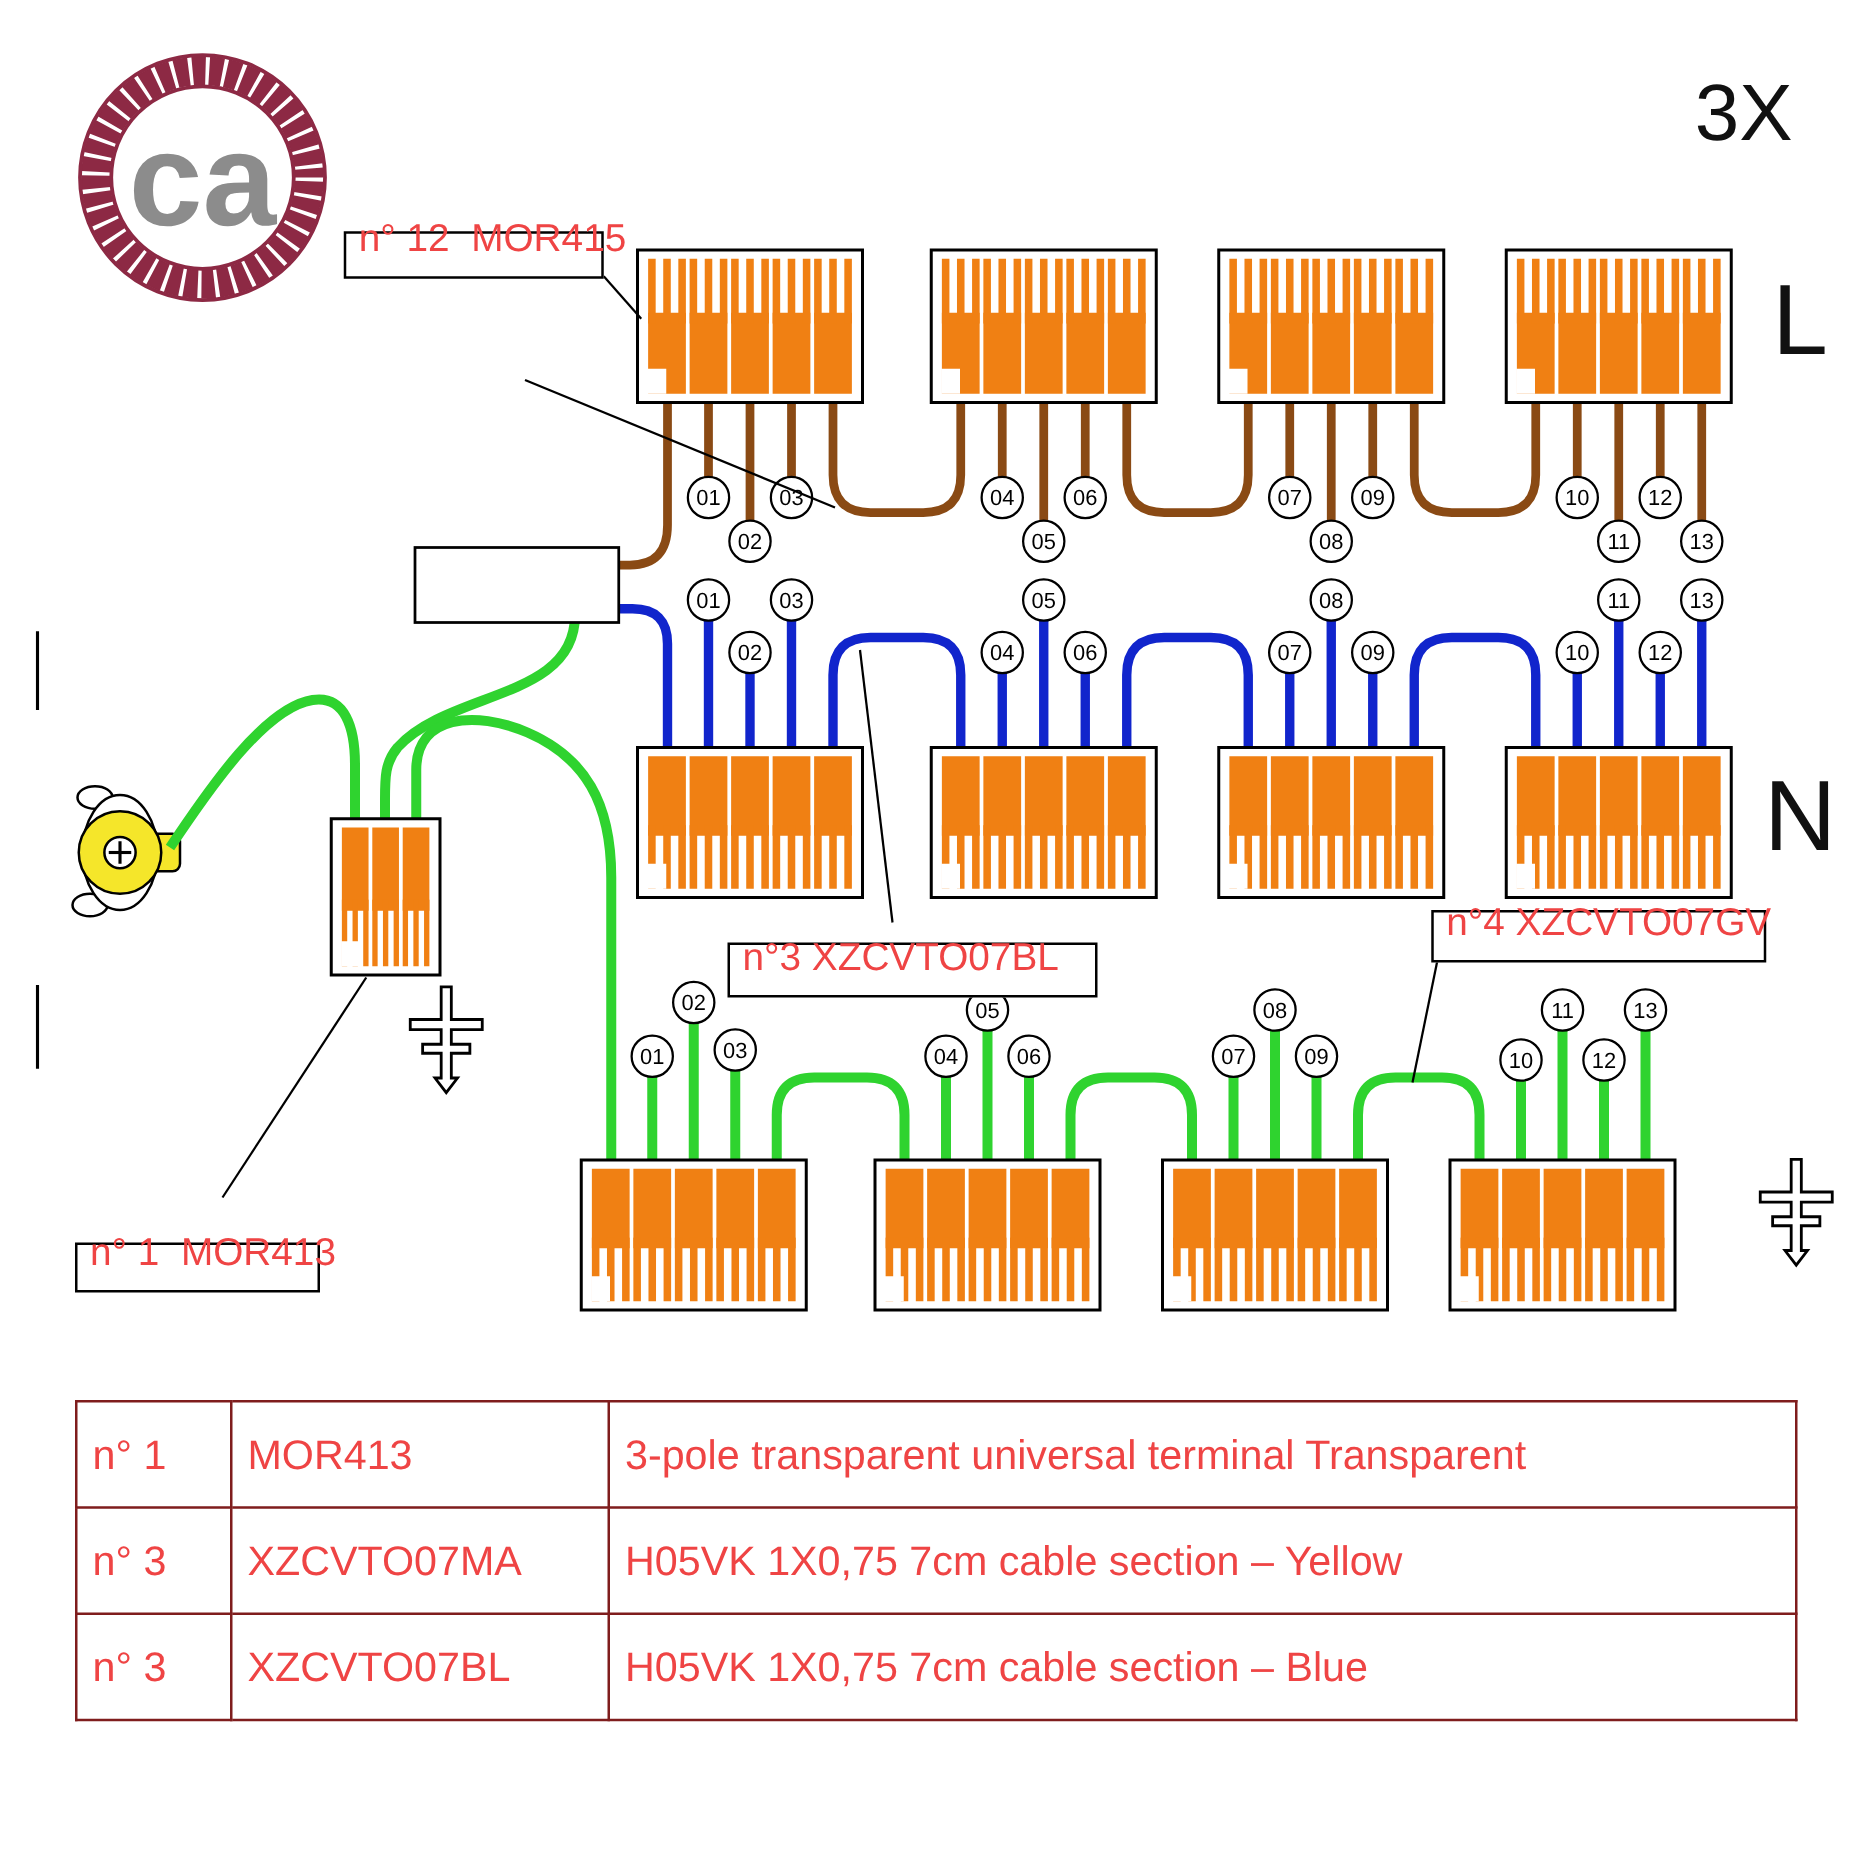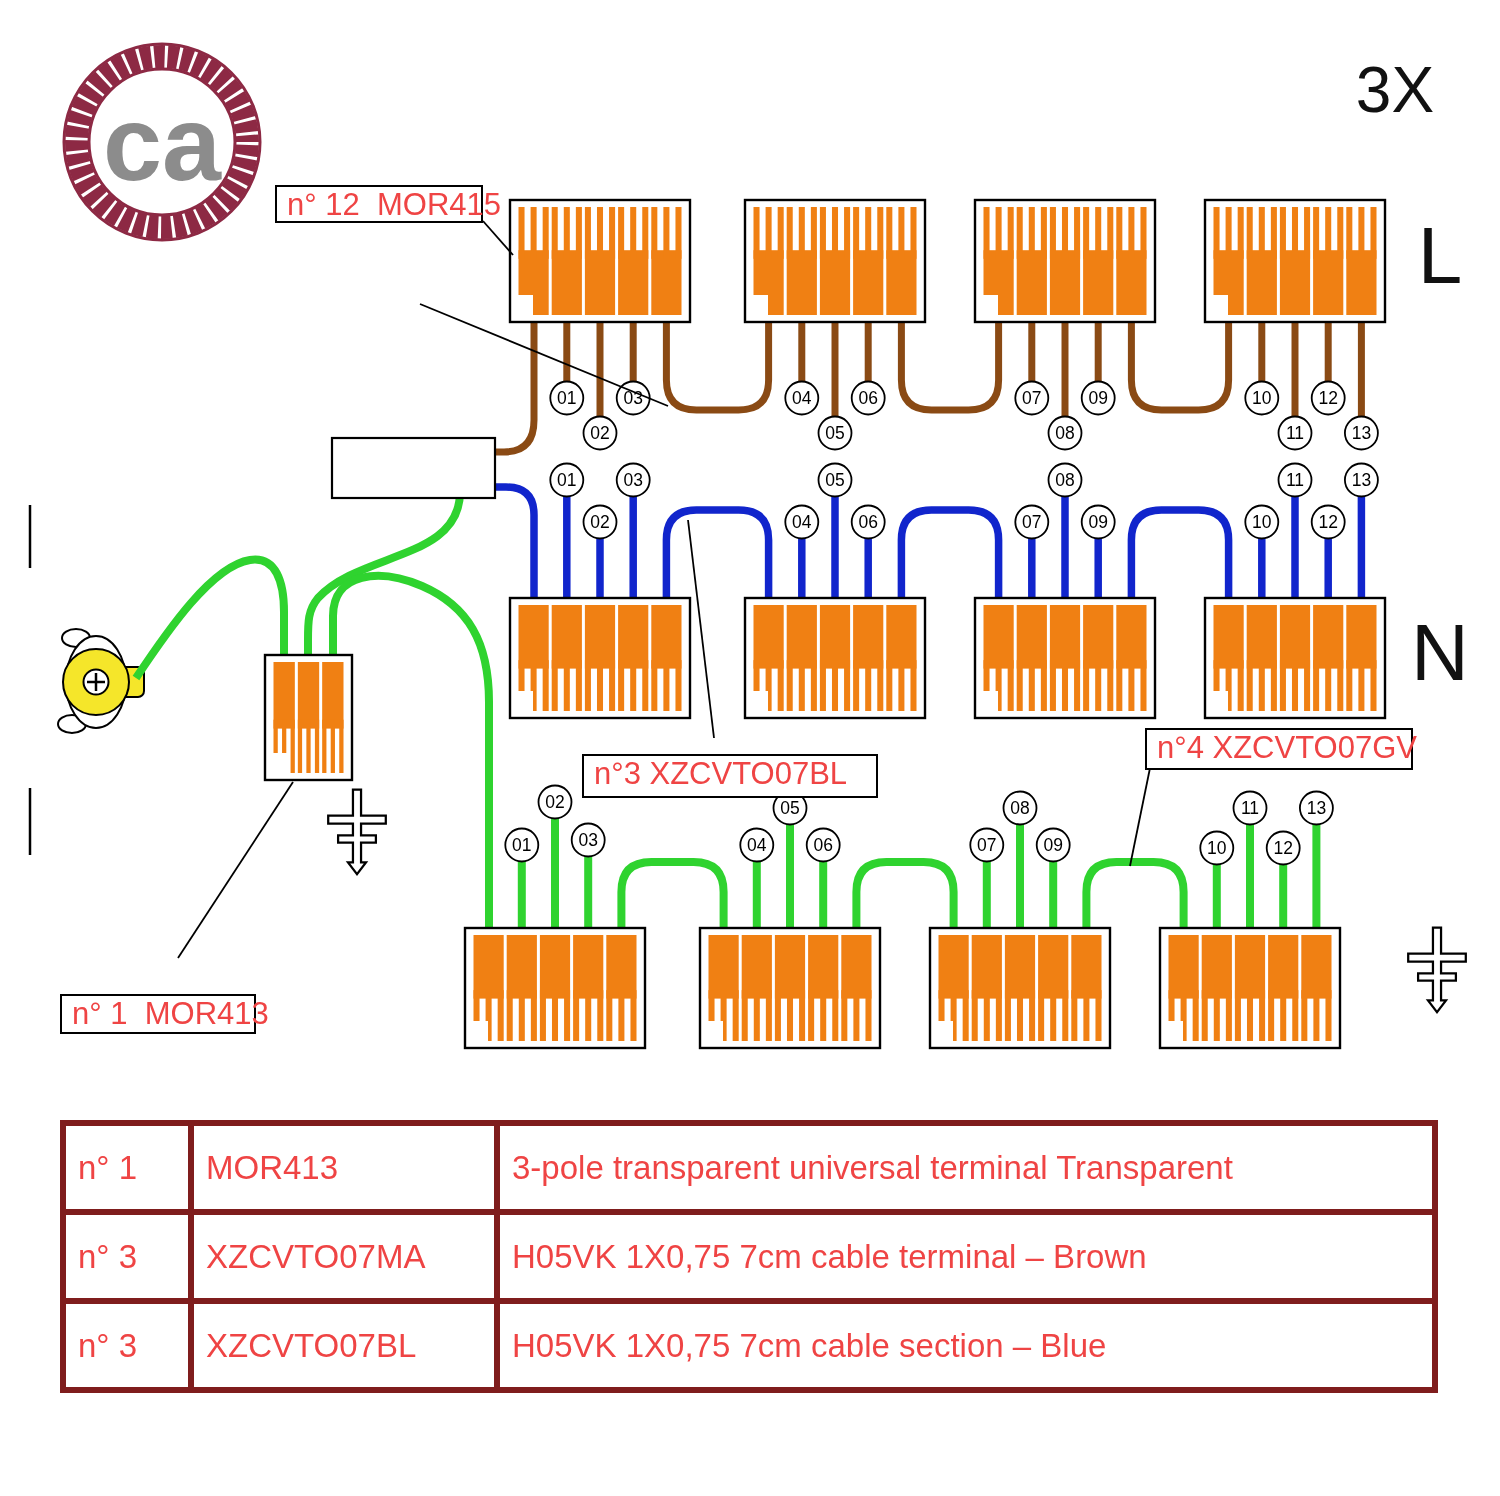--- a/index.html
+++ b/index.html
@@ -1,24 +1,24 @@
 <!DOCTYPE html>
 <html><head>
 <meta charset="utf-8">
 <style>
   html,body{margin:0;padding:0;background:#ffffff;}
   .stage{position:relative;width:1500px;height:1496px;background:#ffffff;overflow:hidden;
          font-family:"Liberation Sans",sans-serif;color:#ef4444;}
   #diagram-svg{position:absolute;left:0;top:0;}
   #diagram-svg text{font-family:"Liberation Sans",sans-serif;}
   .callout{position:absolute;box-sizing:border-box;background:#ffffff;border:2px solid #000;
-           display:flex;align-items:flex-start;padding:0 10px;font-size:31px;white-space:pre;z-index:3;}
+           display:flex;align-items:flex-end;padding:12px 10px;font-size:31px;white-space:pre;z-index:3;}
   #parts-table{position:absolute;left:60px;top:1120px;width:1378px;border-collapse:collapse;
                background:#ffffff;z-index:2;table-layout:fixed;}
-  #parts-table td{border:6px solid #7f1d1d;font-size:33px;padding:19px 12px;white-space:nowrap;
+  #parts-table td{border:2px solid #7f1d1d;font-size:33px;padding:19px 12px;white-space:nowrap;
                   overflow:hidden;height:45px;}
   #parts-table td.col0{width:98px;}
   #parts-table td.col1{width:276px;}
 </style>
 </head>
 <body>
 
 <div class="stage" id="stage">
   <svg id="diagram-svg" width="1500" height="1496" viewBox="0 0 1500 1496">
     <g>
@@ -495,21 +495,21 @@
   <table id="parts-table">
     <tbody id="parts-table-body">
         <tr>
           <td class="col0">n° 1</td>
           <td class="col1">MOR413</td>
           <td class="col2">3-pole transparent universal terminal Transparent</td>
         </tr>
         <tr>
           <td class="col0">n° 3</td>
           <td class="col1">XZCVTO07MA</td>
-          <td class="col2">H05VK 1X0,75 7cm cable terminal – Brown</td>
+          <td class="col2">H05VK 1X0,75 7cm cable section – Yellow</td>
         </tr>
         <tr>
           <td class="col0">n° 3</td>
           <td class="col1">XZCVTO07BL</td>
           <td class="col2">H05VK 1X0,75 7cm cable section – Blue</td>
         </tr>
       </tbody>
   </table>
 <div class="callout" style="left: 275px; top: 185px; width: 208px; height: 38px;"><span>n° 12  MOR415</span></div>
     <div class="callout" style="left: 582px; top: 720px; width: 296px; height: 44px; margin-top: 34px;"><span>n°3 XZCVTO07BL</span></div>

